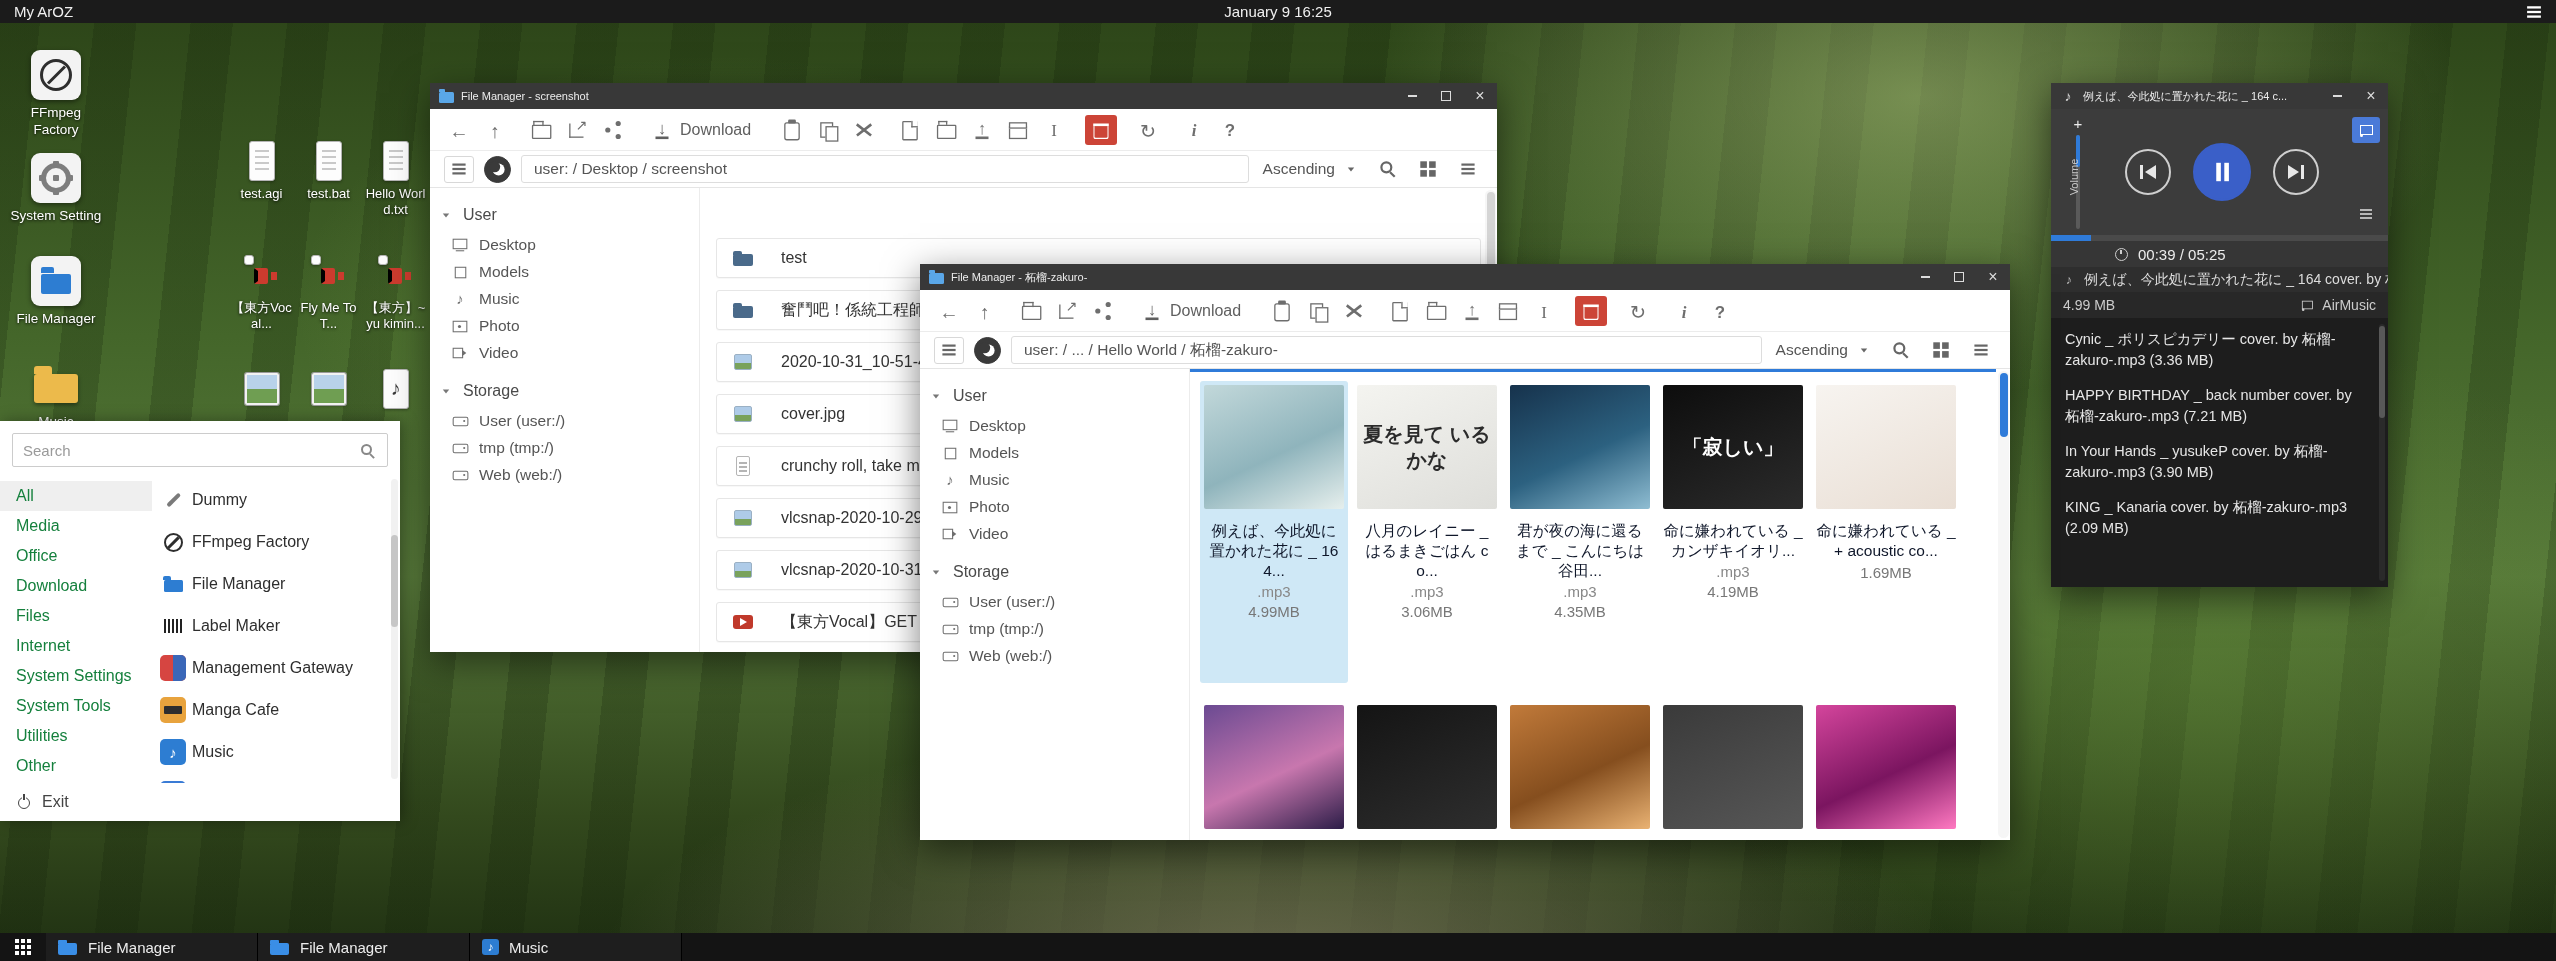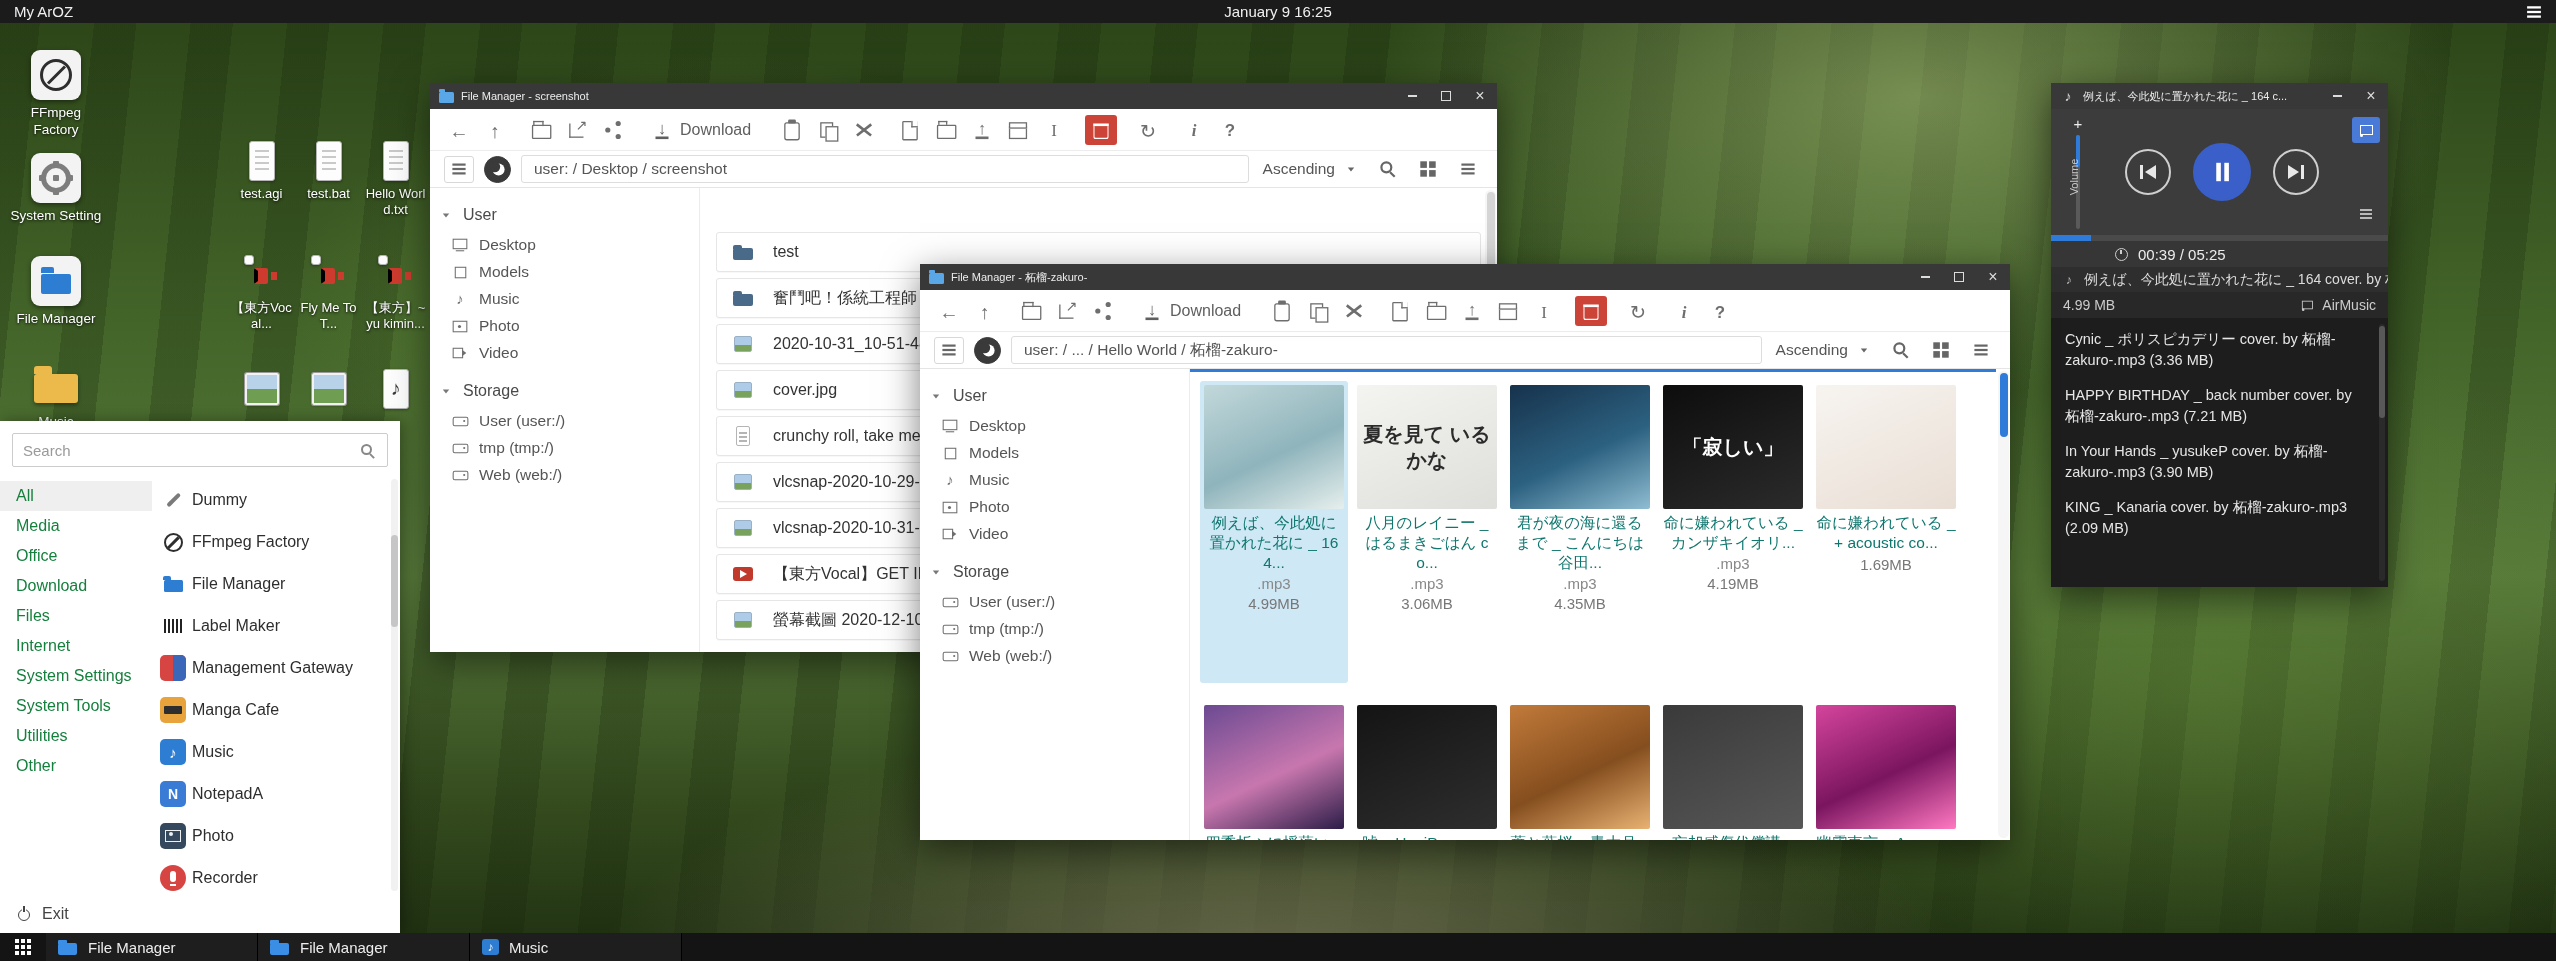--- a/index.html
+++ b/index.html
@@ -110,21 +110,21 @@
   .ficon{width:42px;height:42px;position:relative;flex:none}
   .ficon.i-page::before{content:"";position:absolute;inset:1px 8px;background:#fdfdfd;border:1px solid #b5b5b5;border-radius:3px;box-shadow:0 1px 3px rgba(0,0,0,.35)}
   .ficon.i-page::after{content:"";position:absolute;left:14px;top:10px;width:14px;height:2px;background:#c9c9c9;box-shadow:0 6px 0 #c9c9c9,0 12px 0 #c9c9c9,0 18px 0 #c9c9c9}
   .ficon.i-video::before{content:"";position:absolute;inset:1px 8px;background:#fdfdfd;border:1px solid #b5b5b5;border-radius:3px;box-shadow:0 1px 3px rgba(0,0,0,.35)}
   .ficon.i-video::after{content:"";position:absolute;left:13px;top:14px;width:10px;height:10px;background:#cc3b2e;border-radius:2px;box-shadow:13px 0 0 -4px #cc3b2e}
   .ficon.i-image::before{content:"";position:absolute;inset:5px 4px;background:linear-gradient(180deg,#b8d2ea 50%,#6f9e52 50%);border:2px solid #f2f2f2;border-radius:2px;box-shadow:0 0 0 1px #9a9a9a,0 1px 3px rgba(0,0,0,.35)}
   .ficon.i-audio::before{content:"";position:absolute;inset:1px 8px;background:#fdfdfd;border:1px solid #b5b5b5;border-radius:3px;box-shadow:0 1px 3px rgba(0,0,0,.35)}
   .ficon.i-audio::after{content:"♪";position:absolute;left:0;right:0;top:9px;text-align:center;font-size:20px;color:#3a3a3a}
 
   
-  .startmenu{position:absolute;left:0;top:421px;width:400px;height:512px;background:#fff;z-index:50;box-shadow:3px 0 14px rgba(0,0,0,.35);display:flex;flex-direction:column}
+  .startmenu{position:absolute;left:0;top:421px;width:400px;height:400px;background:#fff;z-index:50;box-shadow:3px 0 14px rgba(0,0,0,.35);display:flex;flex-direction:column}
   .sm-search{position:relative;padding:12px 12px 8px 12px}
   .sm-search input{width:100%;box-sizing:border-box;height:34px;border:1px solid #ccc;border-radius:2px;padding:0 36px 0 10px;font-size:15px;color:#333}
   .sm-search input::placeholder{color:#9a9a9a}
   .sm-search .ic{position:absolute;right:24px;top:22px;color:#888}
   .sm-body{flex:1;display:flex;position:relative;overflow:hidden}
   .sm-cats{width:152px;padding-top:6px}
   .sm-cat{height:30px;display:flex;align-items:center;padding-left:16px;font-size:16px;color:#15803d;cursor:pointer}
   .sm-cat:first-child{background:#efefef}
   .sm-apps{flex:1;padding-top:4px;overflow:hidden}
   .sm-app{height:42px;display:flex;align-items:center;gap:6px;padding-left:8px;cursor:pointer}
@@ -180,41 +180,41 @@
   .sortsel .ic{transform:scale(.8);color:#666}
   .fm-body{flex:1;display:flex;overflow:hidden}
   .fm-side{width:270px;border-right:1px solid #ececec;padding:14px 0 0 8px;background:#fff;flex:none;overflow:hidden;box-sizing:border-box}
   .side-hd{display:flex;align-items:center;gap:9px;font-size:16px;color:#4a4a4a;margin:4px 0 7px 0;cursor:pointer}
   .side-hd .ic{transform:scale(.8);color:#777}
   .side-hd.gap{margin-top:16px}
   .side-item{display:flex;align-items:center;gap:11px;font-size:15.5px;color:#555;padding:4.5px 0 4.5px 14px;cursor:pointer}
   .side-item .ic{color:#6e6e6e;transform:scale(1.05)}
   .fm-content{flex:1;position:relative;background:#fff;overflow:hidden}
   .filelist{padding-top:38px}
-  .filerow{display:flex;align-items:center;gap:18px;height:38px;margin:6px 16px;padding:0 14px;background:#fff;border:1px solid #e6e6e6;border-radius:3px;box-shadow:0 1px 1px rgba(0,0,0,.03);cursor:pointer}
+  .filerow{display:flex;align-items:center;gap:26px;height:38px;margin:12px 16px;padding:0 14px;background:#fff;border:1px solid #e6e6e6;border-radius:3px;box-shadow:0 1px 1px rgba(0,0,0,.03);cursor:pointer}
   .fname{font-size:16px;color:#333;white-space:nowrap;overflow:hidden;text-overflow:ellipsis}
   .fi{width:24px;height:24px;position:relative;flex:none}
   .fi.i-folder::before{content:"";position:absolute;left:2px;top:8px;width:20px;height:12px;background:#4a6a8a;border-radius:2px}
   .fi.i-folder::after{content:"";position:absolute;left:2px;top:5px;width:9px;height:4px;background:#4a6a8a;border-radius:2px 2px 0 0}
   .fi.i-image-file::before{content:"";position:absolute;inset:4px 3px;background:linear-gradient(180deg,#aecbe8 55%,#79a25c 55%);border:1px solid #9ab0c4;border-radius:2px}
   .fi.i-video-file::before{content:"";position:absolute;inset:5px 2px;background:#c0392b;border-radius:3px}
   .fi.i-video-file::after{content:"";position:absolute;left:9px;top:8px;border-top:4px solid transparent;border-bottom:4px solid transparent;border-left:7px solid #fff}
   .fi.i-page-file::before{content:"";position:absolute;inset:2px 5px;background:#fff;border:1px solid #b5b5b5;border-radius:2px}
   .fi.i-page-file::after{content:"";position:absolute;left:8px;top:8px;width:8px;height:1.5px;background:#b5b5b5;box-shadow:0 4px 0 #b5b5b5,0 8px 0 #b5b5b5}
   .vscroll{position:absolute;right:1px;top:2px;bottom:2px;width:11px;background:#f6f6f6;border-radius:6px}
   .vthumb{position:absolute;top:2px;left:1.5px;width:8px;height:150px;background:#d5d5d5;border-radius:5px}
   .vthumb.blue{height:64px;background:#2f7bd9}
   .accentline{position:absolute;top:0;left:0;right:14px;height:3px;background:#2f7bd9;z-index:2}
   .tilegrid{display:grid;grid-template-columns:repeat(5,148px);grid-auto-rows:302px;gap:18px 5px;padding:12px 0 0 10px}
   .tile{padding:4px;border-radius:3px;text-align:center;overflow:hidden;cursor:pointer}
   .tile.selected{background:#cfe8f6}
   .tile-art{height:124px;border-radius:2px;display:flex;align-items:center;justify-content:center;overflow:hidden;background:#888}
   .tile-art-text{font-size:20px;font-weight:700;color:#fff;line-height:1.3;padding:0 6px}
   .tile-art-text.dark{color:#2b2b2b}
-  .tile-name{font-size:15.5px;color:#0f766e;line-height:1.3;margin-top:4px;word-break:break-all;max-height:82px;overflow:hidden}
+  .tile-name{font-size:15.5px;color:#0f172a;line-height:1.3;margin-top:12px;word-break:break-all;max-height:82px;overflow:hidden}
   .tile-ext{font-size:15px;color:#888;margin-top:2px}
   .tile-size{font-size:15px;color:#777;margin-top:3px}
 
   
   .player{position:absolute;left:2051px;top:83px;width:337px;height:504px;background:#1f1f1f;box-shadow:0 10px 34px rgba(0,0,0,.55);display:flex;flex-direction:column;z-index:35}
   .p-controls{height:126px;background:#3c3c3c;position:relative;display:flex;align-items:center;flex:none}
   .p-volume{position:absolute;left:8px;top:6px;bottom:6px;width:38px;display:flex;flex-direction:column;align-items:center}
   .p-plus{font-size:15px;color:#eee}
   .p-vtrack{flex:1;width:4px;background:#5a5a5a;border-radius:2px;position:relative;margin-top:3px}
   .p-vfill{position:absolute;top:0;left:0;right:0;background:#2f7bd9;border-radius:2px}

